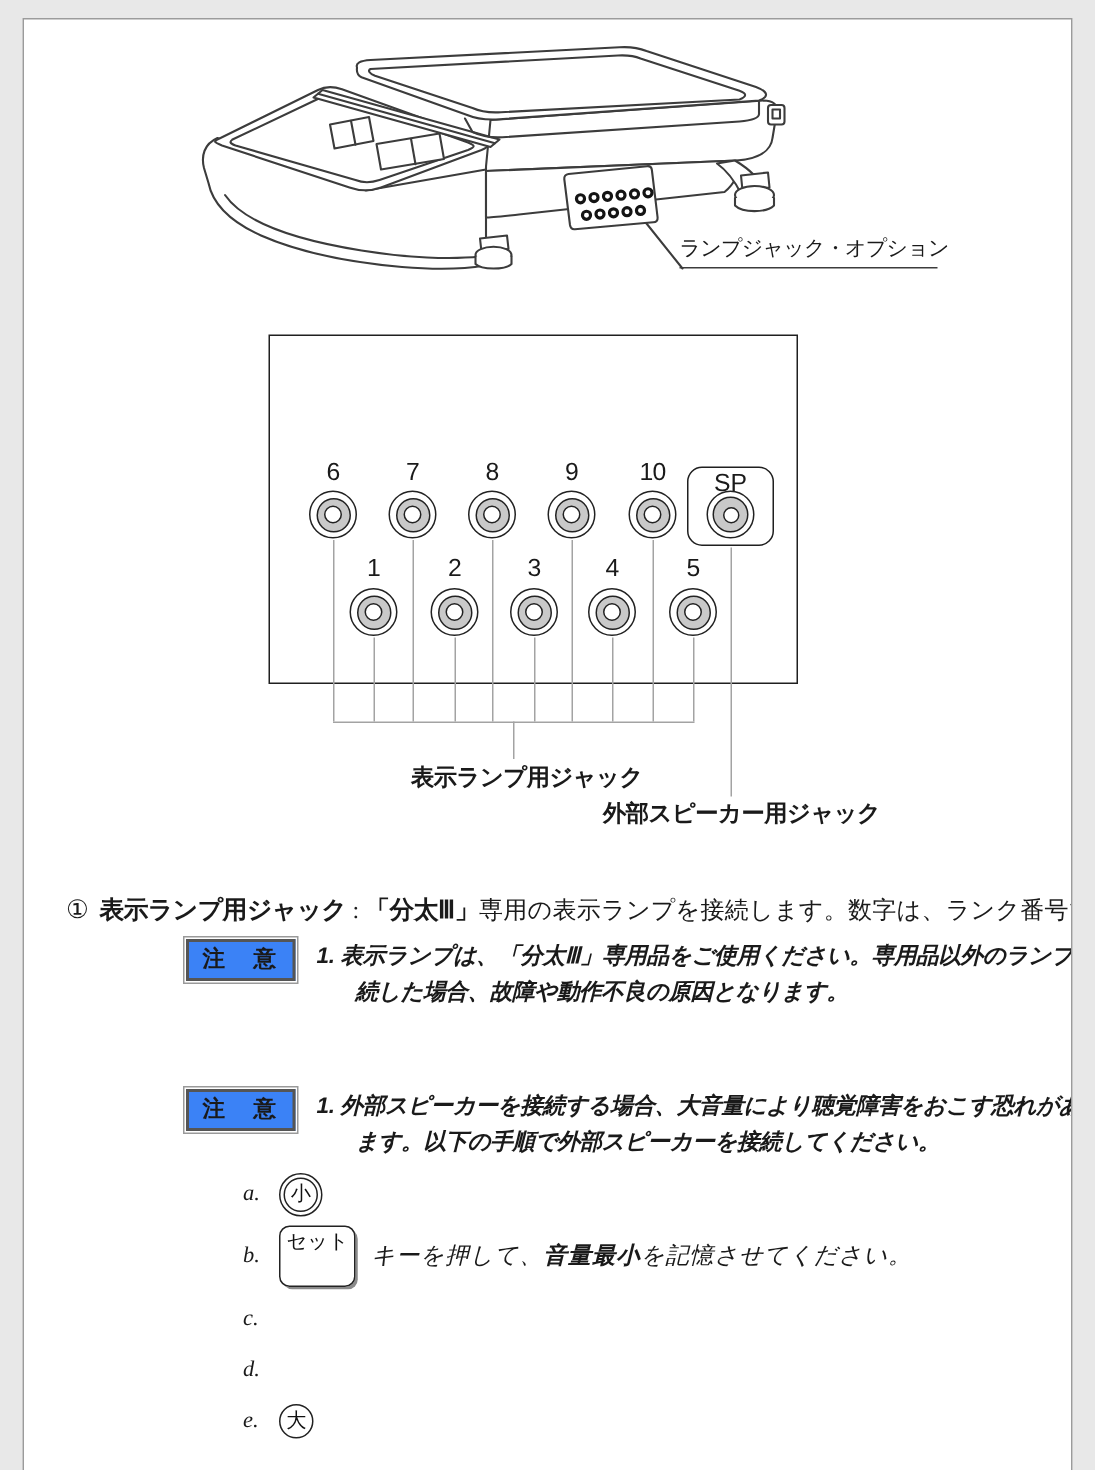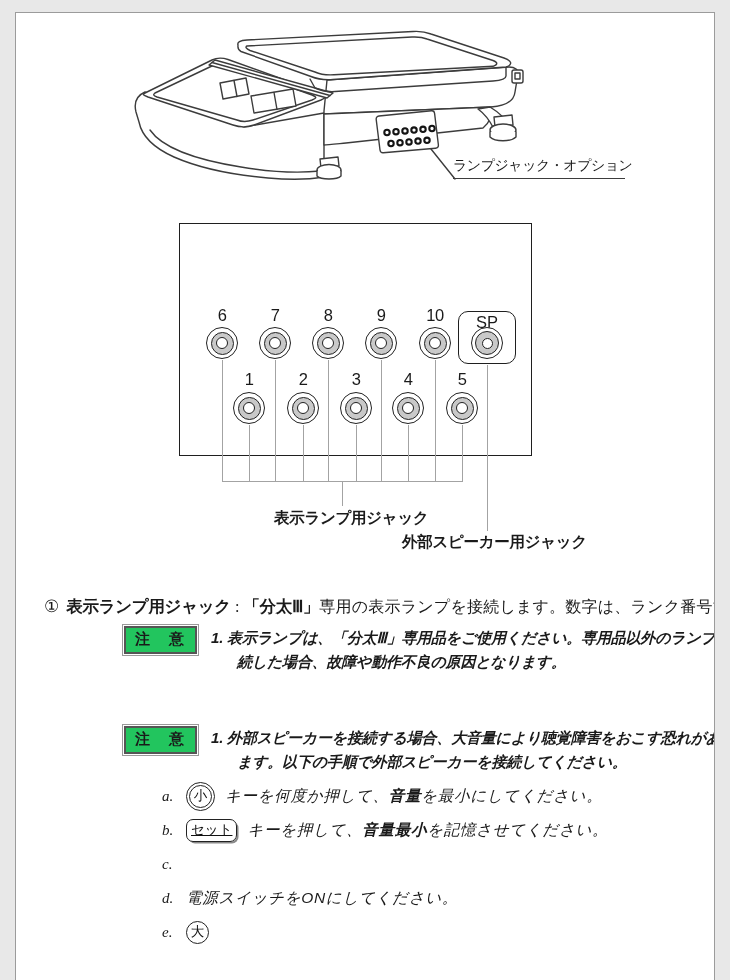--- a/index.html
+++ b/index.html
@@ -39,34 +39,34 @@
 
   
   .sec{position:absolute;left:28px;width:698px;font-size:16px;white-space:nowrap;}
   .snum{font-size:17px;margin-right:7px;}
   .shead{font-weight:bold;font-size:16.5px;letter-spacing:-0.3px;}
   .scolon{font-family:"Liberation Serif",serif;}
   .sdesc{font-family:"Liberation Serif",serif;letter-spacing:0.2px;}
 
   .caution{position:absolute;left:108px;display:flex;gap:14px;align-items:flex-start;}
   .caution-box{flex:none;border:2px solid #555;outline:1px solid #9a9a9a;outline-offset:1px;
-    padding:2px 9px 3px;font-weight:bold;font-size:15px;letter-spacing:2px;background:#22c55e;}
+    padding:2px 9px 3px;font-weight:bold;font-size:15px;letter-spacing:2px;background:#3b82f6;}
   .caution-text{margin:0;width:530px;font-style:italic;font-weight:bold;font-size:15px;
     line-height:24px;letter-spacing:-0.2px;text-indent:-26px;padding-left:26px;}
 
   .steps{position:absolute;left:146px;top:770px;width:570px;}
   .step{display:flex;align-items:center;min-height:26px;margin-bottom:8px;}
   .sletter{font-family:"Liberation Serif",serif;font-style:italic;font-size:15px;
     width:24px;flex:none;}
   .skey{flex:none;margin-right:10px;font-size:13.5px;font-weight:500;color:#111;
     display:inline-flex;align-items:center;justify-content:center;box-sizing:border-box;}
   .skey-dcircle{width:23px;height:23px;border:1.5px solid #222;border-radius:50%;
     outline:1.5px solid #222;outline-offset:2px;margin-left:3px;margin-right:13px;}
-  .skey-rect{border:1.5px solid #222;border-radius:7px;padding:1px 4px 2px;
-    box-shadow:2px 2px 0 -0.5px #8a8a8a;text-decoration:underline;}
+  .skey-rect{border:1.5px solid #222;border-radius:7px;padding:1px 4px 20px;
+    box-shadow:2px 2px 0 -0.5px #8a8a8a;}
   .skey-circle{width:23px;height:23px;border:1.5px solid #222;border-radius:50%;}
   .stext{font-style:italic;font-size:15.5px;letter-spacing:0.7px;white-space:nowrap;}
   .stext b{font-weight:bold;}
 
   .note{position:absolute;left:97px;top:936px;display:flex;gap:13px;align-items:center;}
   .note-text{font-family:"Liberation Serif",serif;font-style:italic;font-size:16px;
     letter-spacing:0.6px;white-space:nowrap;}
 </style>
 </head>
 <body>
@@ -234,33 +234,31 @@
 
   <div class="caution" style="top:713px;">
     <span class="caution-box">注　意</span>
     <p class="caution-text">1. 外部スピーカーを接続する場合、大音量により聴覚障害をおこす恐れがあります。以下の手順で外部スピーカーを接続してください。</p>
   </div>
 
   <div class="steps">
     <div class="step">
       <span class="sletter">a.</span>
       <span class="skey skey-dcircle">小</span>
-      <span class="stext"><span>キーを何度か押して、</span><b>音量</b><span>を最小にしてください。</span></span>
     </div>
     <div class="step">
       <span class="sletter">b.</span>
       <span class="skey skey-rect">セット</span>
       <span class="stext"><span>キーを押して、</span><b>音量最小</b><span>を記憶させてください。</span></span>
     </div>
     <div class="step">
       <span class="sletter">c.</span>
     </div>
     <div class="step">
       <span class="sletter">d.</span>
-      <span class="stext"><span>電源スイッチをONにしてください。</span></span>
     </div>
     <div class="step">
       <span class="sletter">e.</span>
       <span class="skey skey-circle">大</span>
     </div>
   </div>
 
 
 </div>
 

